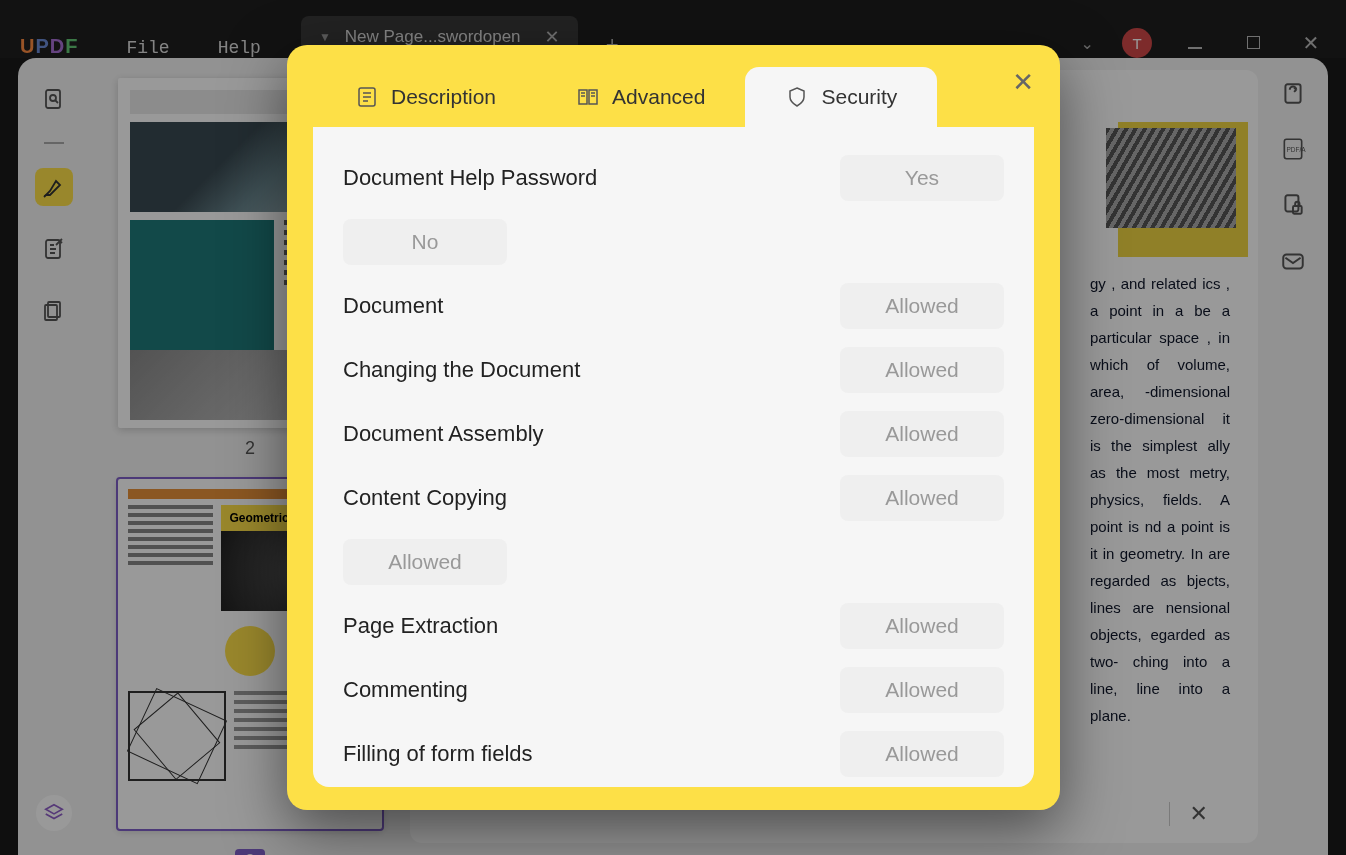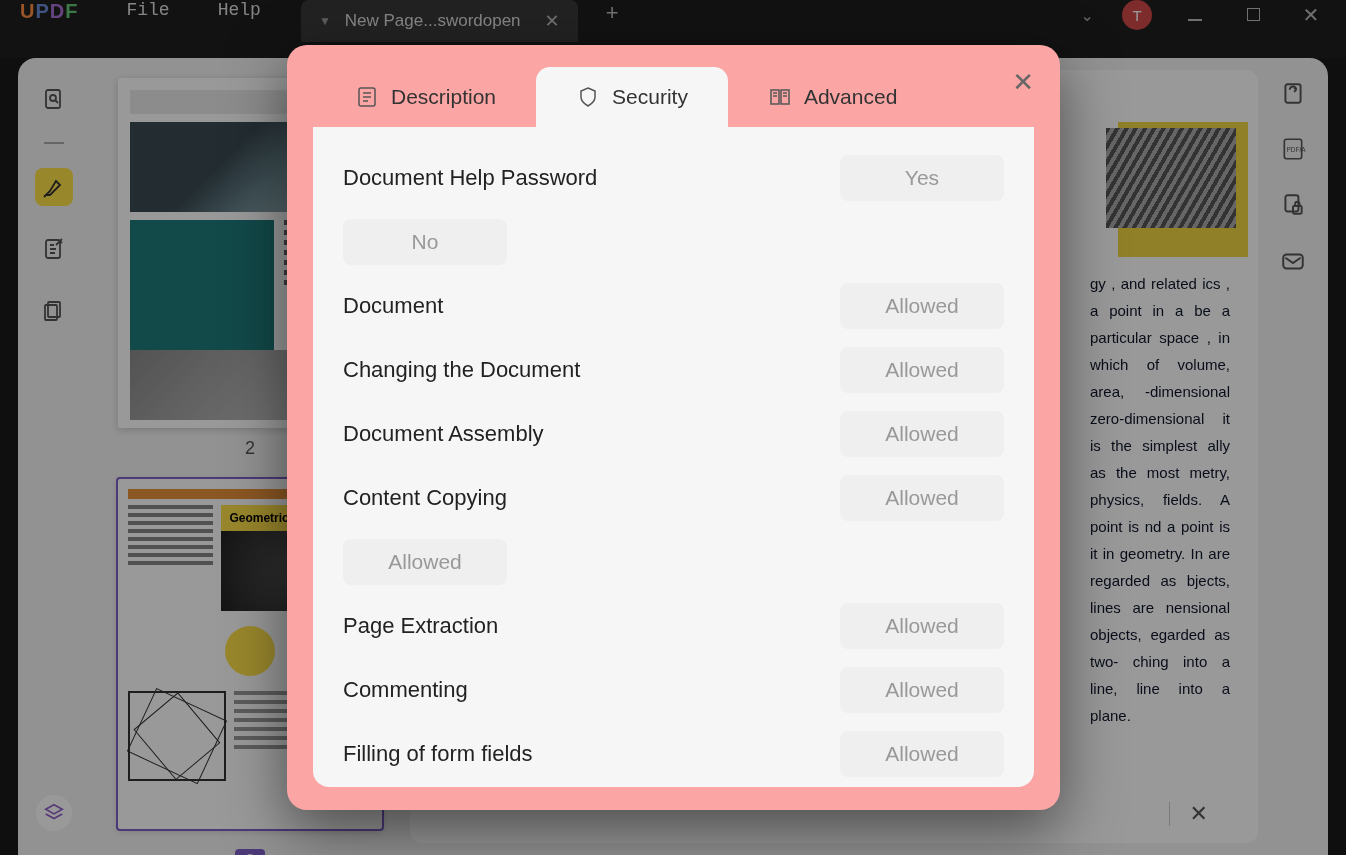--- a/index.html
+++ b/index.html
@@ -1,19 +1,19 @@
 <!DOCTYPE html>
 <html><head>
 <meta charset="utf-8">
 <style>
 * { margin: 0; padding: 0; box-sizing: border-box; font-family: -apple-system, BlinkMacSystemFont, "Segoe UI", Arial, sans-serif; }
 body { width: 1346px; height: 855px; background: #1a1a1a; overflow: hidden; position: relative; }
 
 
-.titlebar { height: 58px; background: #1f1f1f; display: flex; align-items: flex-start; padding: 0 20px; color: #ccc; }
+.titlebar { height: 58px; background: #1f1f1f; display: flex; align-items: flex-end; padding: 0 20px; color: #ccc; }
 .logo { font-weight: 700; font-size: 20px; letter-spacing: 1px; }
 .logo .u { color: #ff8c42; }
 .logo .p { color: #6b8bd6; }
 .logo .d { color: #a970d6; }
 .logo .f { color: #63c876; }
 .menu-item { margin-left: 48px; font-size: 18px; color: #ddd; cursor: pointer; font-family: Liberation Mono, monospace; }
 .tab { margin-left: 40px; background: #3a3a3a; border-radius: 8px 8px 0 0; padding: 10px 18px; display: flex; align-items: center; color: #ddd; font-size: 17px; }
 .tab-dropdown { margin-right: 14px; color: #999; font-size: 12px; }
 .tab-close { margin-left: 24px; color: #bbb; font-size: 18px; cursor: pointer; }
 .add-tab { margin-left: 28px; color: #bbb; font-size: 22px; cursor: pointer; }
@@ -75,21 +75,21 @@
 .doc-bottom .xclose { font-size: 22px; cursor: pointer; }
 
 .right-tools { width: 70px; padding-top: 22px; display: flex; flex-direction: column; align-items: center; gap: 26px; }
 .right-tool { cursor: pointer; color: #555; }
 .right-tool svg { width: 26px; height: 26px; }
 
 
 .overlay { position: absolute; inset: 0; background: rgba(0,0,0,.4); z-index: 100; }
 
 
-.modal { position: absolute; left: 287px; top: 45px; width: 773px; height: 765px; background: #fca5a5; border-radius: 20px; box-shadow: 0 20px 60px rgba(0,0,0,.5); z-index: 200; overflow: hidden; }
+.modal { position: absolute; left: 287px; top: 45px; width: 773px; height: 765px; background: #fde047; border-radius: 20px; box-shadow: 0 20px 60px rgba(0,0,0,.5); z-index: 200; overflow: hidden; }
 .modal-tabs { display: flex; align-items: center; padding: 22px 28px 0; gap: 0; position: relative; }
 .modal-tab { display: flex; align-items: center; gap: 12px; padding: 18px 40px; font-size: 21px; color: #333; cursor: pointer; border-radius: 14px 14px 0 0; }
 .modal-tab.active { background: #f6f6f6; }
 .modal-tab svg { width: 24px; height: 24px; stroke: #555; fill: none; stroke-width: 1.5; }
 .modal-close { position: absolute; right: 26px; top: 22px; font-size: 26px; color: #666; cursor: pointer; background: none; border: none; }
 
 .security-panel { margin: 0 26px 26px; background: #f6f6f6; border-radius: 0 0 16px 16px; padding: 28px 30px; height: 660px; }
 .security-row { display: flex; align-items: center; justify-content: space-between; margin-bottom: 18px; }
 .security-label { font-size: 22px; color: #222; }
 .security-value { width: 164px; height: 46px; background: #efefef; border-radius: 8px; display: flex; align-items: center; justify-content: center; font-size: 21px; color: #999; }
@@ -255,33 +255,33 @@
 
 <div class="modal">
   <div class="modal-tabs">
     <div class="modal-tab">
       <svg viewBox="0 0 24 24">
           <rect x="4" y="3" width="16" height="18" rx="2"></rect>
           <path d="M8 8h8M8 12h8M8 16h5"></path>
         </svg>
       <span>Description</span>
     </div>
-    <div class="modal-tab active">
-      <svg viewBox="0 0 24 24">
-          <path d="M12 3 L19 6 V12 C19 17 12 21 12 21 C12 21 5 17 5 12 V6 Z"></path>
-        </svg>
-      <span>Security</span>
-    </div>
     <div class="modal-tab">
       <svg viewBox="0 0 24 24">
           <path d="M3 5h8v14H3zM13 5h8v14h-8z"></path>
           <path d="M5 8h4M5 11h4M15 8h4M15 11h4"></path>
         </svg>
       <span>Advanced</span>
     </div>
+    <div class="modal-tab active">
+      <svg viewBox="0 0 24 24">
+          <path d="M12 3 L19 6 V12 C19 17 12 21 12 21 C12 21 5 17 5 12 V6 Z"></path>
+        </svg>
+      <span>Security</span>
+    </div>
     <button class="modal-close">✕</button>
   </div>
   <div class="security-panel">
     <div class="security-row">
         <span class="security-label">Document Help Password</span>
         <span class="security-value">Yes</span>
       </div>
     <div class="security-row">
         <span class="security-value">No</span>
       </div>

